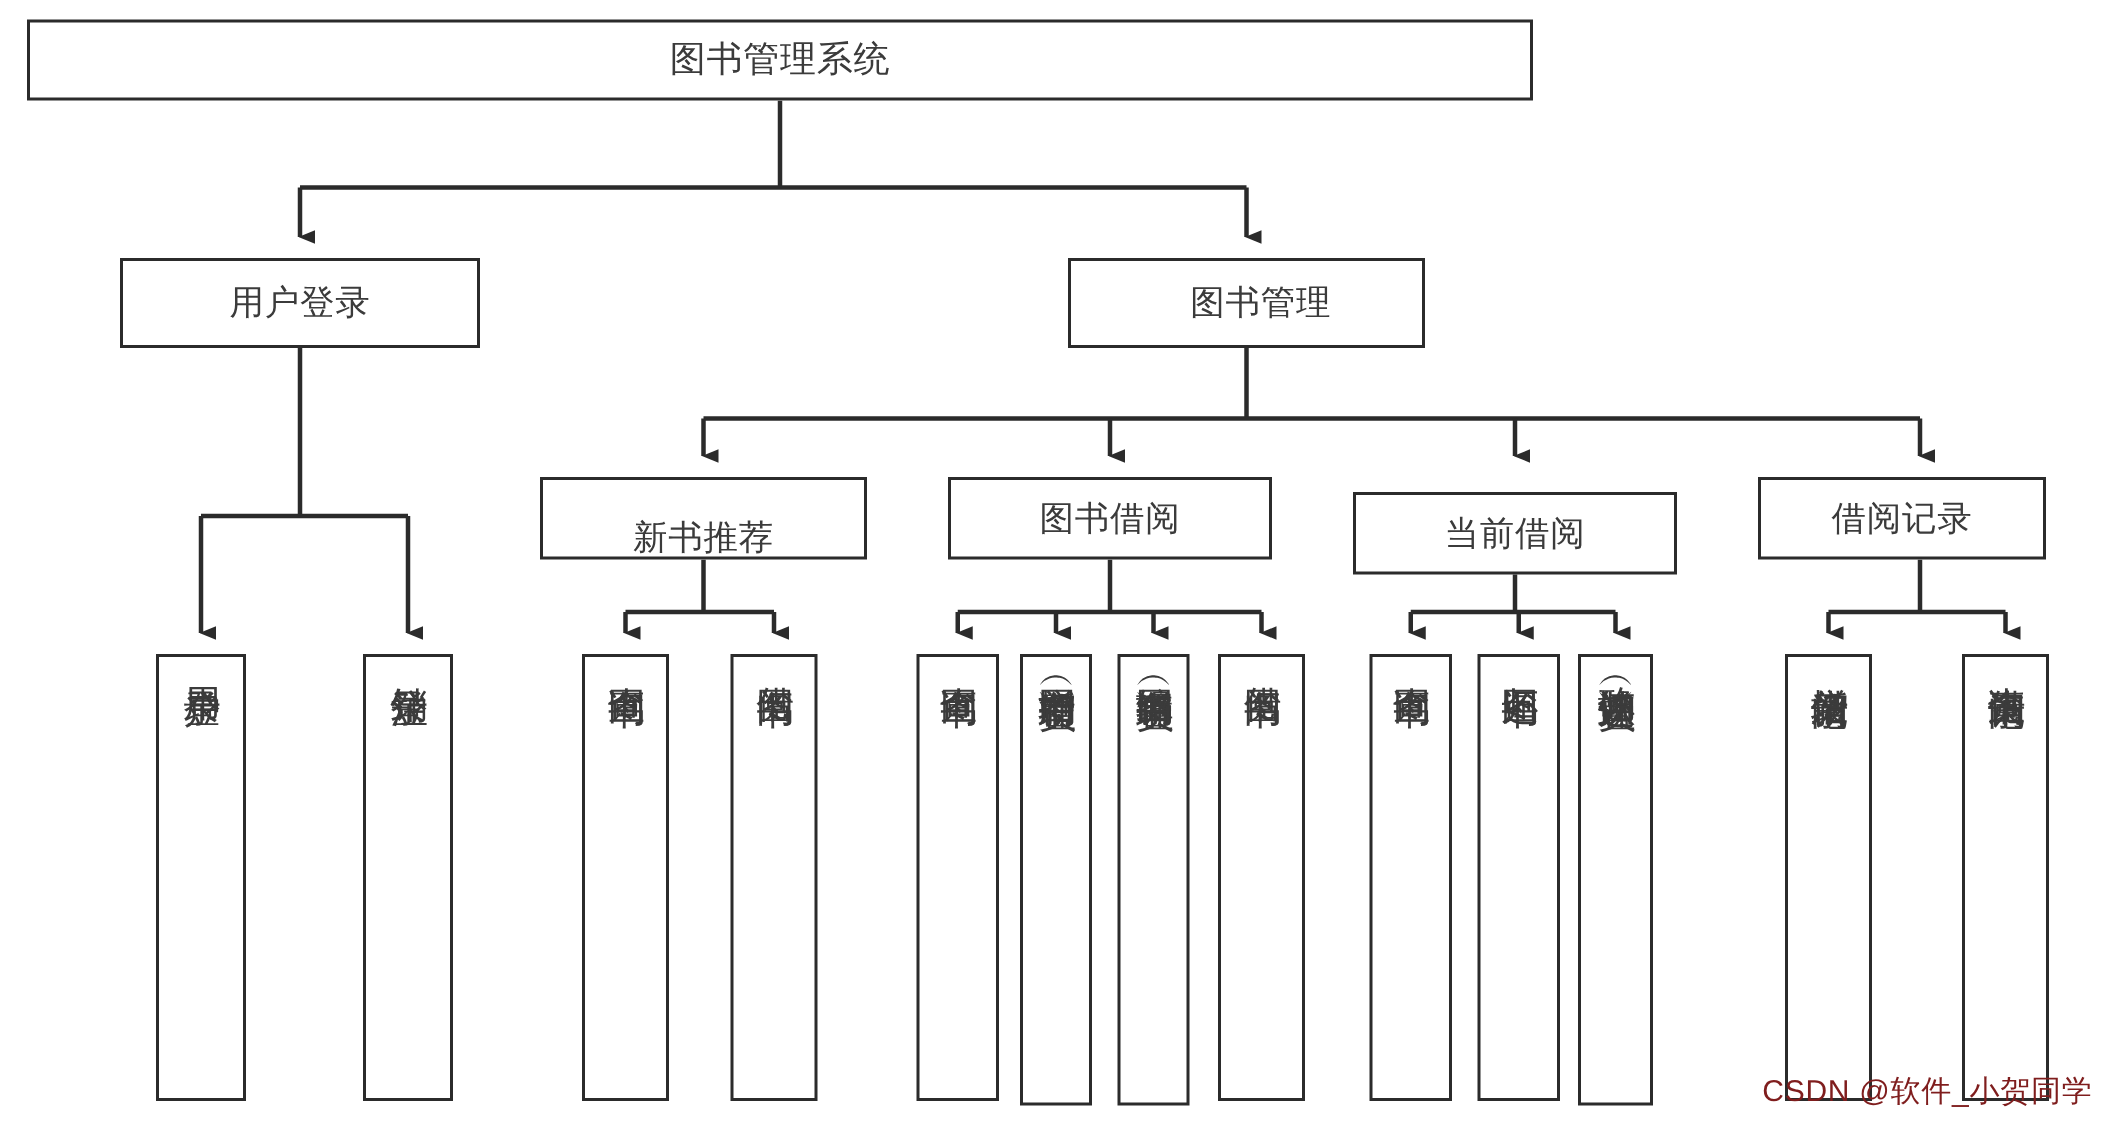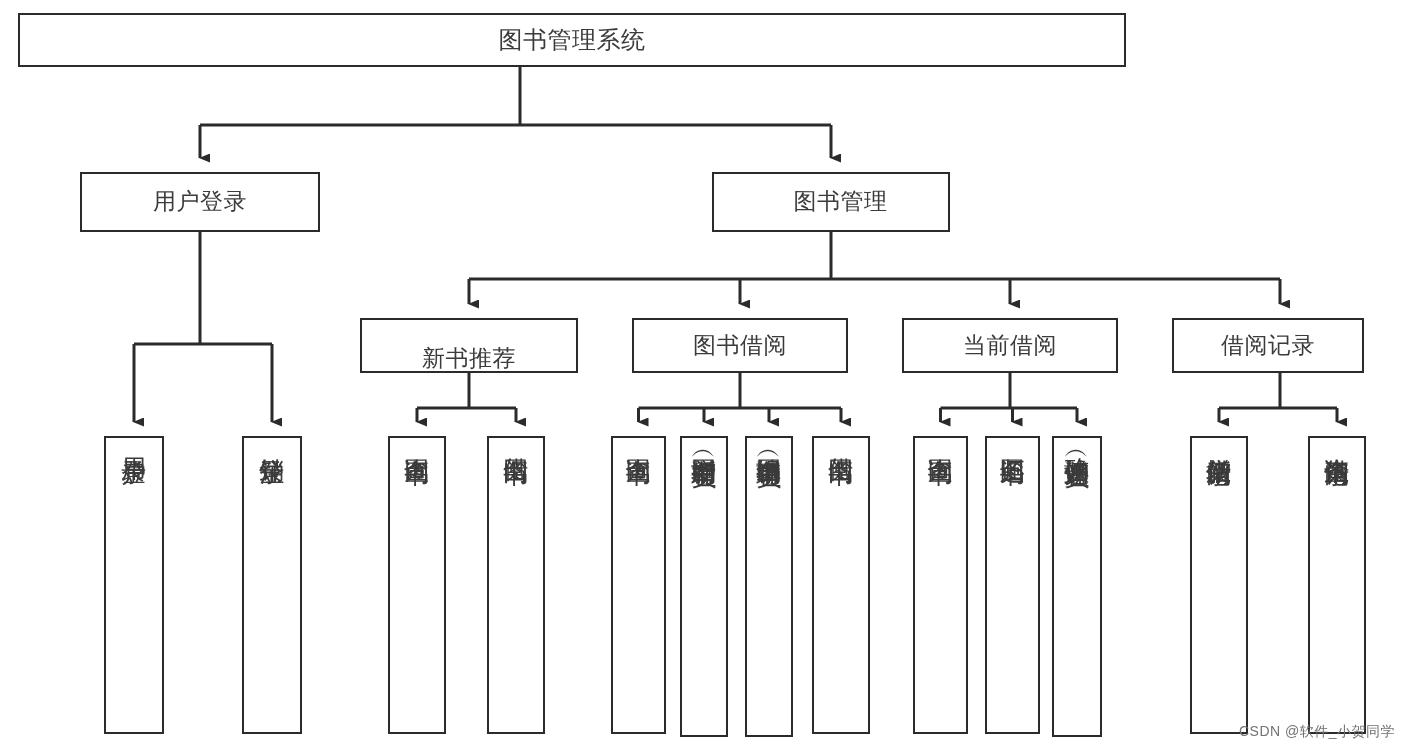--- a/index.html
+++ b/index.html
@@ -54,22 +54,22 @@
     font-size: 25px;
     line-height: 1.22;
     letter-spacing: 1px;
     color: #3b3b3b;
     white-space: nowrap;
   }
   .watermark {
     position: absolute;
     right: 10px;
     bottom: 6px;
-    font-size: 14px;
-    color: #737373;
+    font-size: 20px;
+    color: #7f1d1d;
     letter-spacing: 0.5px;
     white-space: nowrap;
   }
 </style>
 </head>
 <body>
 
 <div id="canvas">
 
   <svg id="edges" viewBox="0 0 1405 747" preserveAspectRatio="none">
@@ -108,38 +108,38 @@
         <path d="M 940.5 408 L 940.5 422" marker-end="url(#arrowhead)"></path>
         <path d="M 1012.5 408 L 1012.5 422" marker-end="url(#arrowhead)"></path>
         <path d="M 1077 408 L 1077 422" marker-end="url(#arrowhead)"></path>
         <path d="M 1280 373 L 1280 408"></path>
         <path d="M 1219 408 L 1337 408"></path>
         <path d="M 1219 408 L 1219 422" marker-end="url(#arrowhead)"></path>
         <path d="M 1337 408 L 1337 422" marker-end="url(#arrowhead)"></path>
       </g>
   </svg>
 
-  <div class="node horiz root" style="left: 18px; top: 13px; width: 1108px; height: 54px;">
+  <div class="node horiz root" style="left: 18px; top: 13px; width: 1004px; height: 54px;">
     <span>图书管理系统</span>
   </div>
 
   <div class="node horiz" style="left: 80px; top: 172px; width: 240px; height: 60px;">
     <span>用户登录</span>
   </div>
   <div class="node horiz" style="left: 712px; top: 172px; width: 238px; height: 60px; padding-left: 19px;">
     <span>图书管理</span>
   </div>
 
   <div class="node horiz" style="left: 360px; top: 318px; width: 218px; height: 55px; align-items: flex-end;">
     <span>新书推荐</span>
   </div>
   <div class="node horiz" style="left: 632px; top: 318px; width: 216px; height: 55px; text-align: right;">
     <span>图书借阅</span>
   </div>
-  <div class="node horiz" style="left: 902px; top: 318px; width: 216px; height: 55px;">
+  <div class="node horiz" style="left: 902px; top: 328px; width: 216px; height: 55px;">
     <span>当前借阅</span>
   </div>
   <div class="node horiz" style="left: 1172px; top: 318px; width: 192px; height: 55px;">
     <span>借阅记录</span>
   </div>
 
   <div class="node leaf" style="left: 104px; top: 436px; width: 60px; height: 298px;">
     <span class="vtext">用户登录</span>
   </div>
   <div class="node leaf" style="left: 242px; top: 436px; width: 60px; height: 298px;">

